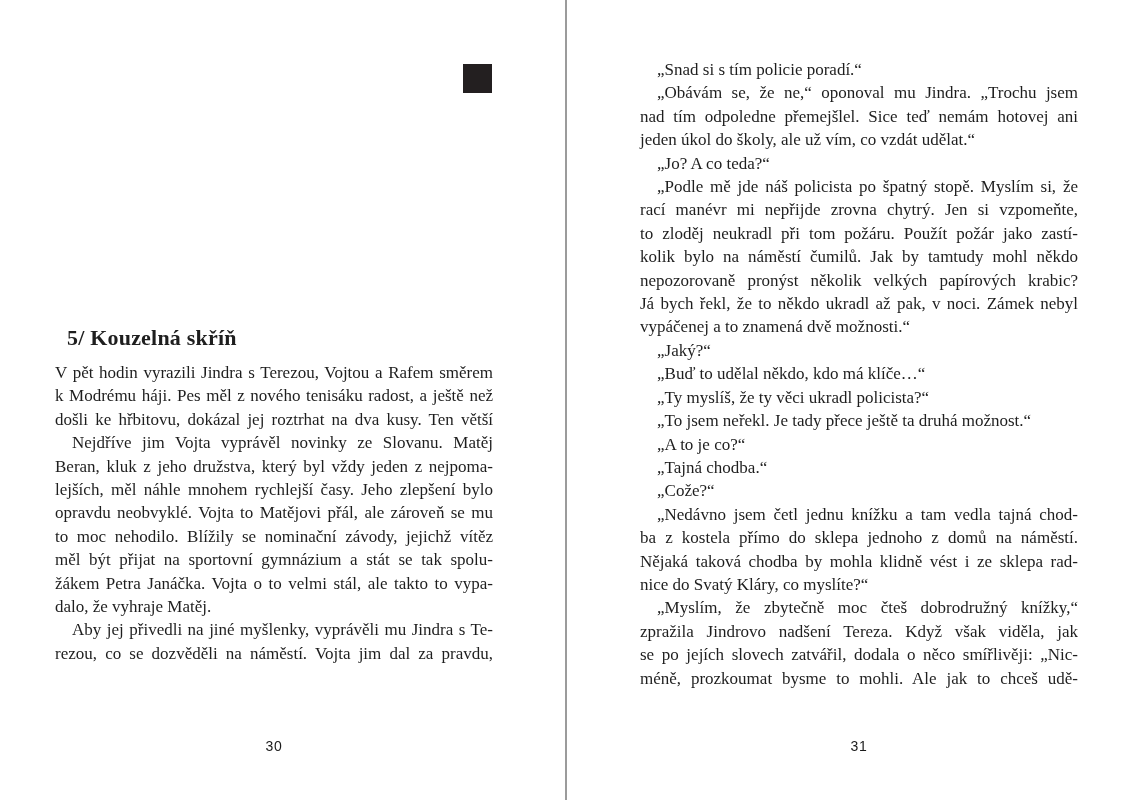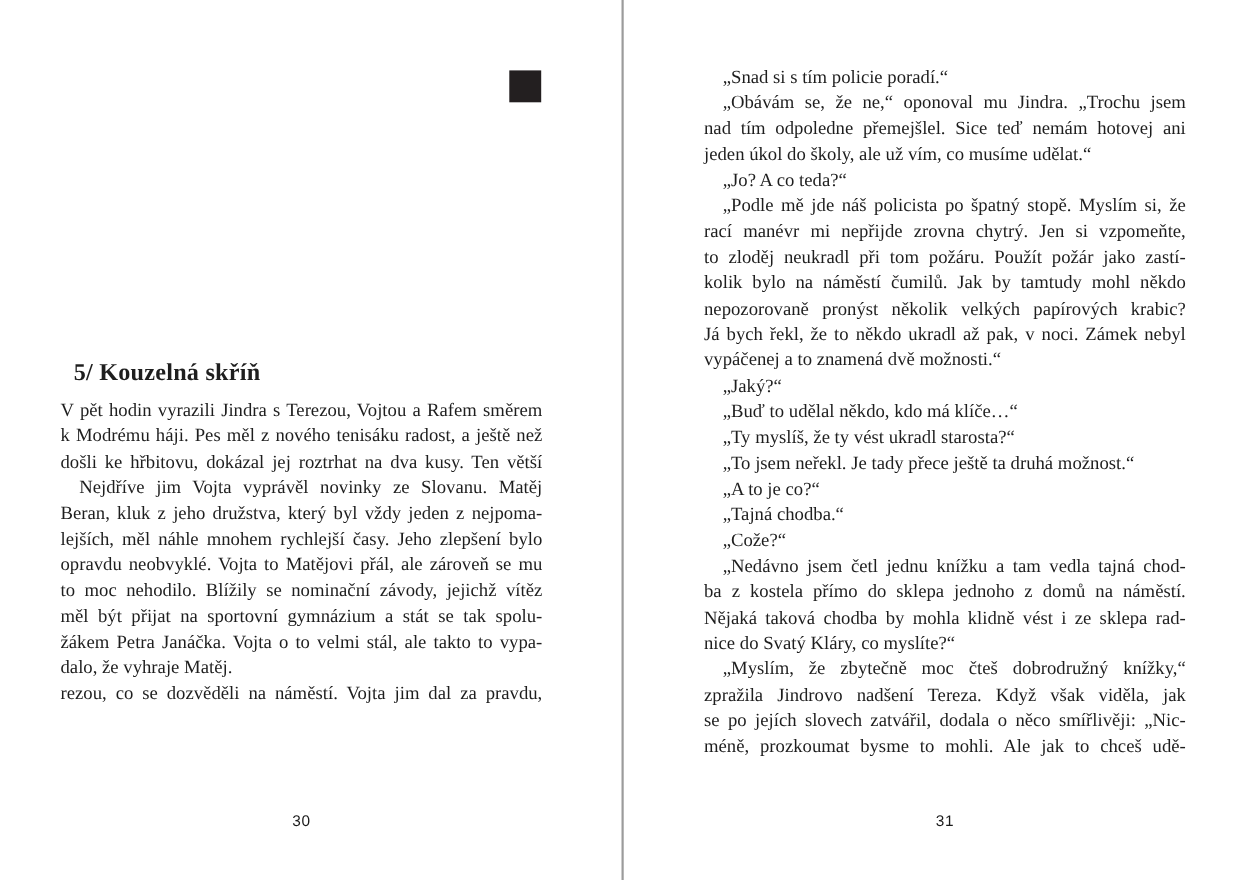--- a/index.html
+++ b/index.html
@@ -96,58 +96,59 @@
           <div class="line first">Nejdříve jim Vojta vyprávěl novinky ze Slovanu. Matěj</div>
           <div class="line">Beran, kluk z jeho družstva, který byl vždy jeden z nejpoma-</div>
           <div class="line">lejších, měl náhle mnohem rychlejší časy. Jeho zlepšení bylo</div>
           <div class="line">opravdu neobvyklé. Vojta to Matějovi přál, ale zároveň se mu</div>
           <div class="line">to moc nehodilo. Blížily se nominační závody, jejichž vítěz</div>
           <div class="line">měl být přijat na sportovní gymnázium a stát se tak spolu-</div>
           <div class="line">žákem Petra Janáčka. Vojta o to velmi stál, ale takto to vypa-</div>
           <div class="line last">dalo, že vyhraje Matěj.</div>
         </div>
         <div class="para indent">
+          <div class="line first">Aby jej přivedli na jiné myšlenky, vyprávěli mu Jindra s Te-</div>
           <div class="line">rezou, co se dozvěděli na náměstí. Vojta jim dal za pravdu,</div>
         </div>
       </div>
     <div class="pagenum pagenum-left">30</div>
   </div>
 
   <div class="gutter"></div>
 
   <div class="page page-right">
     <div class="textblock textblock-right">
         <div class="para indent">
           <div class="line first last">„Snad si s tím policie poradí.“</div>
         </div>
         <div class="para indent">
           <div class="line first">„Obávám se, že ne,“ oponoval mu Jindra. „Trochu jsem</div>
           <div class="line">nad tím odpoledne přemejšlel. Sice teď nemám hotovej ani</div>
-          <div class="line last">jeden úkol do školy, ale už vím, co musíme udělat.“</div>
+          <div class="line last">jeden úkol do školy, ale už vím, co vzdát udělat.“</div>
         </div>
         <div class="para indent">
           <div class="line first last">„Jo? A co teda?“</div>
         </div>
         <div class="para indent">
           <div class="line first">„Podle mě jde náš policista po špatný stopě. Myslím si, že</div>
           <div class="line">rací manévr mi nepřijde zrovna chytrý. Jen si vzpomeňte,</div>
           <div class="line">to zloděj neukradl při tom požáru. Použít požár jako zastí-</div>
           <div class="line">kolik bylo na náměstí čumilů. Jak by tamtudy mohl někdo</div>
           <div class="line">nepozorovaně pronýst několik velkých papírových krabic?</div>
           <div class="line">Já bych řekl, že to někdo ukradl až pak, v noci. Zámek nebyl</div>
           <div class="line last">vypáčenej a to znamená dvě možnosti.“</div>
         </div>
         <div class="para indent">
           <div class="line first last">„Jaký?“</div>
         </div>
         <div class="para indent">
           <div class="line first last">„Buď to udělal někdo, kdo má klíče…“</div>
         </div>
         <div class="para indent">
-          <div class="line first last">„Ty myslíš, že ty vést ukradl starosta?“</div>
+          <div class="line first last">„Ty myslíš, že ty věci ukradl policista?“</div>
         </div>
         <div class="para indent">
           <div class="line first last">„To jsem neřekl. Je tady přece ještě ta druhá možnost.“</div>
         </div>
         <div class="para indent">
           <div class="line first last">„A to je co?“</div>
         </div>
         <div class="para indent">
           <div class="line first last">„Tajná chodba.“</div>
         </div>

